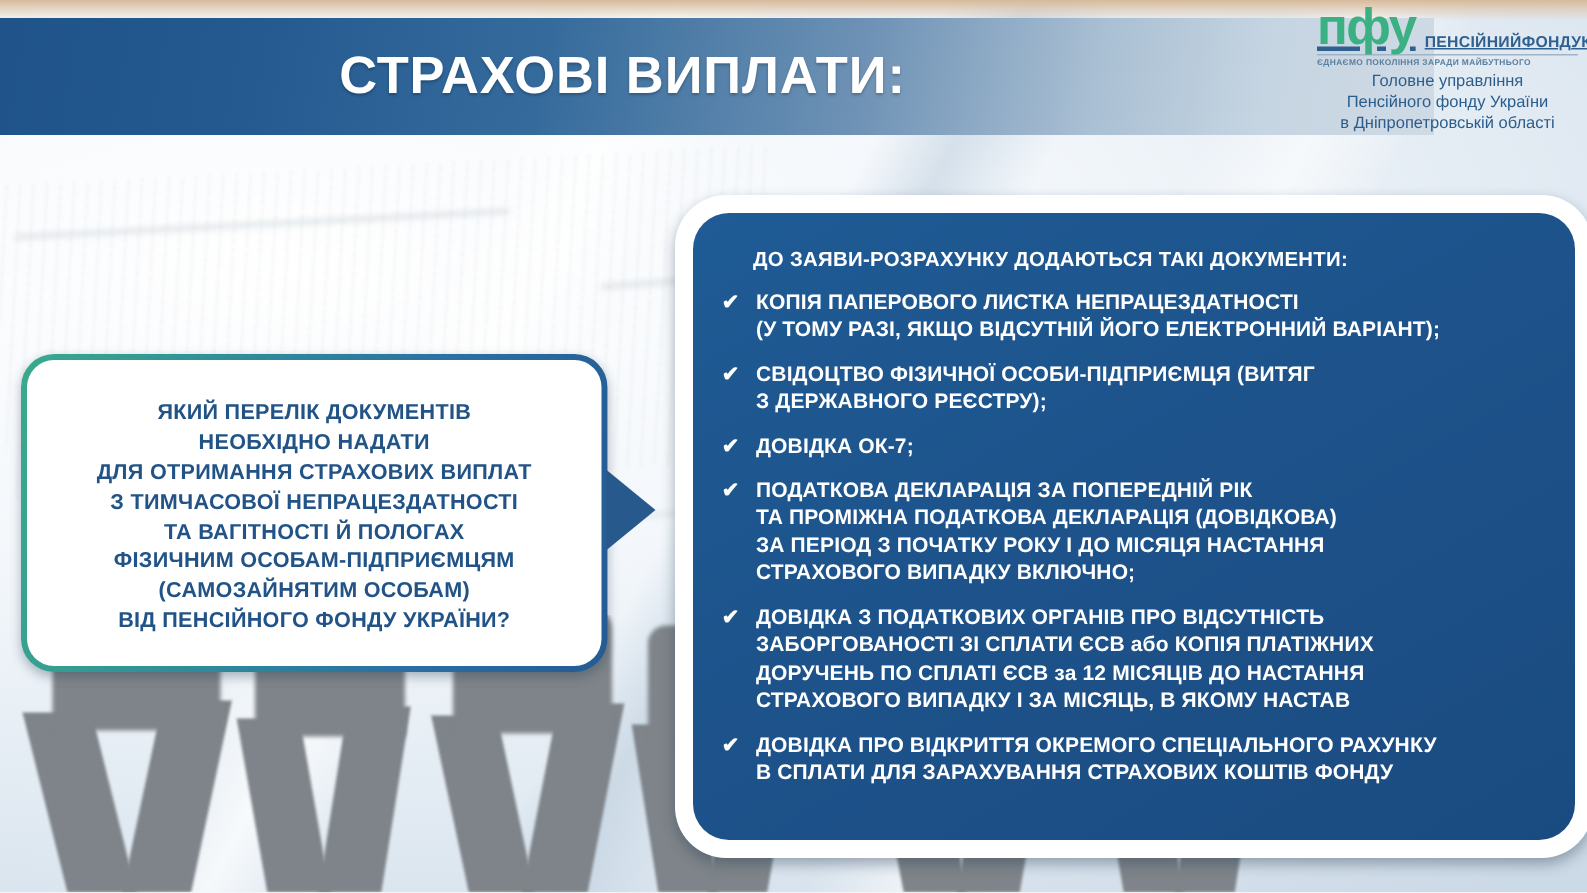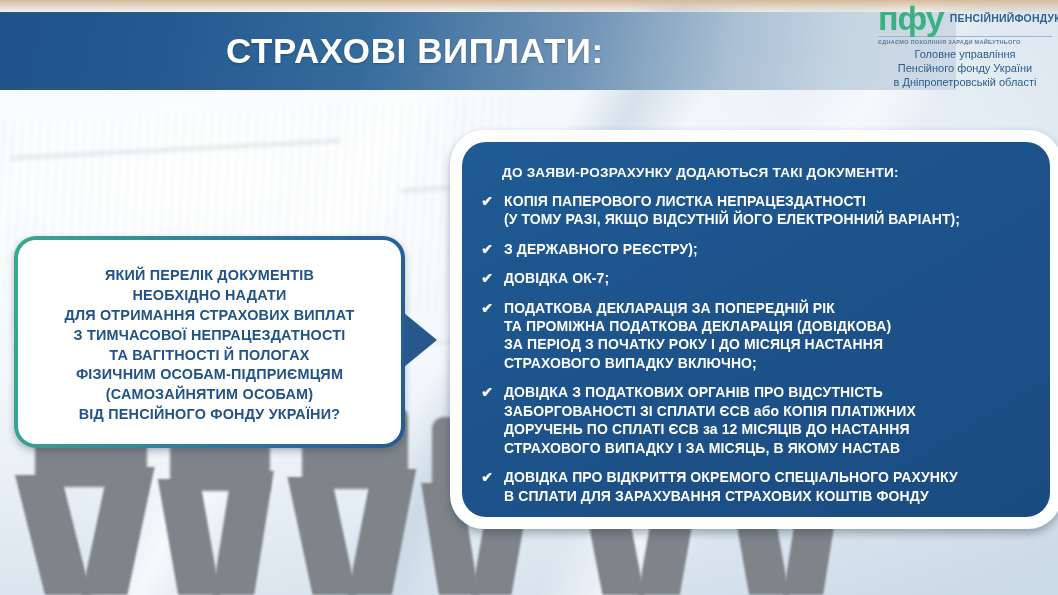--- a/index.html
+++ b/index.html
@@ -103,23 +103,24 @@
 
   
   .logo-block {
     position: absolute;
     right: 4px; top: 2px;
     width: 180px;
     color: #2f6090;
   }
   .logo-row {
     display: flex;
-    align-items: center;
+    align-items: flex-end;
     gap: 6px;
     padding-left: 4px;
+    text-decoration: underline;
   }
   .logo-mark {
     font-size: 34px;
     font-weight: bold;
     line-height: .95;
     color: #3bb082;
     letter-spacing: -1px;
     font-family: "Liberation Sans", sans-serif;
   }
   .logo-words {
@@ -196,21 +197,21 @@
     left: 450px; top: 130px;
     width: 588px;
     padding: 12px;
     border-radius: 34px;
     background: #ffffff;
     box-shadow: 0 4px 9px rgba(40,60,80,.4);
   }
   .docs-panel {
     border-radius: 24px;
     background: linear-gradient(150deg, #1f5b95 0%, #1d528a 50%, #1a4b80 100%);
-    padding: 22px 20px 12px 18px;
+    padding: 22px 20px 36px 18px;
     color: #ffffff;
   }
   .docs-heading {
     margin: 0 0 10px 22px;
     font-size: 13.6px;
     font-weight: bold;
     letter-spacing: .2px;
     line-height: 1.3;
   }
   .docs-list {
@@ -320,20 +321,21 @@
           <li class="docs-item">
             <span class="check-icon">✔</span>
             <span class="docs-text">
               <span class="ln">КОПІЯ ПАПЕРОВОГО ЛИСТКА НЕПРАЦЕЗДАТНОСТІ</span>
               <span class="ln">(У ТОМУ РАЗІ, ЯКЩО ВІДСУТНІЙ ЙОГО ЕЛЕКТРОННИЙ ВАРІАНТ);</span>
             </span>
           </li>
           <li class="docs-item">
             <span class="check-icon">✔</span>
             <span class="docs-text">
+              <span class="ln">СВІДОЦТВО ФІЗИЧНОЇ ОСОБИ-ПІДПРИЄМЦЯ (ВИТЯГ</span>
               <span class="ln">З ДЕРЖАВНОГО РЕЄСТРУ);</span>
             </span>
           </li>
           <li class="docs-item">
             <span class="check-icon">✔</span>
             <span class="docs-text">
               <span class="ln">ДОВІДКА ОК-7;</span>
             </span>
           </li>
           <li class="docs-item">

